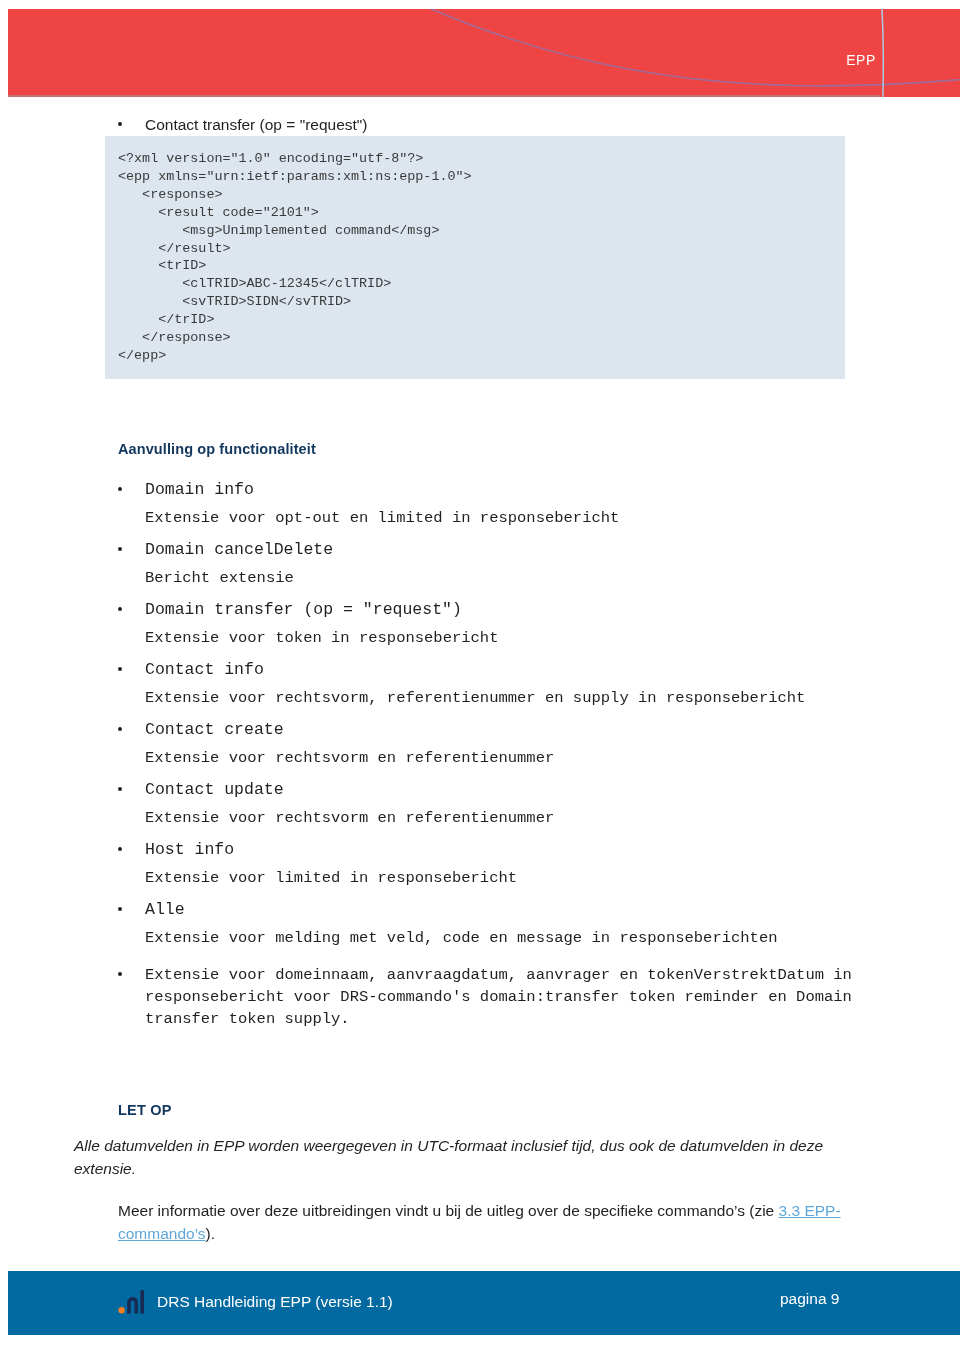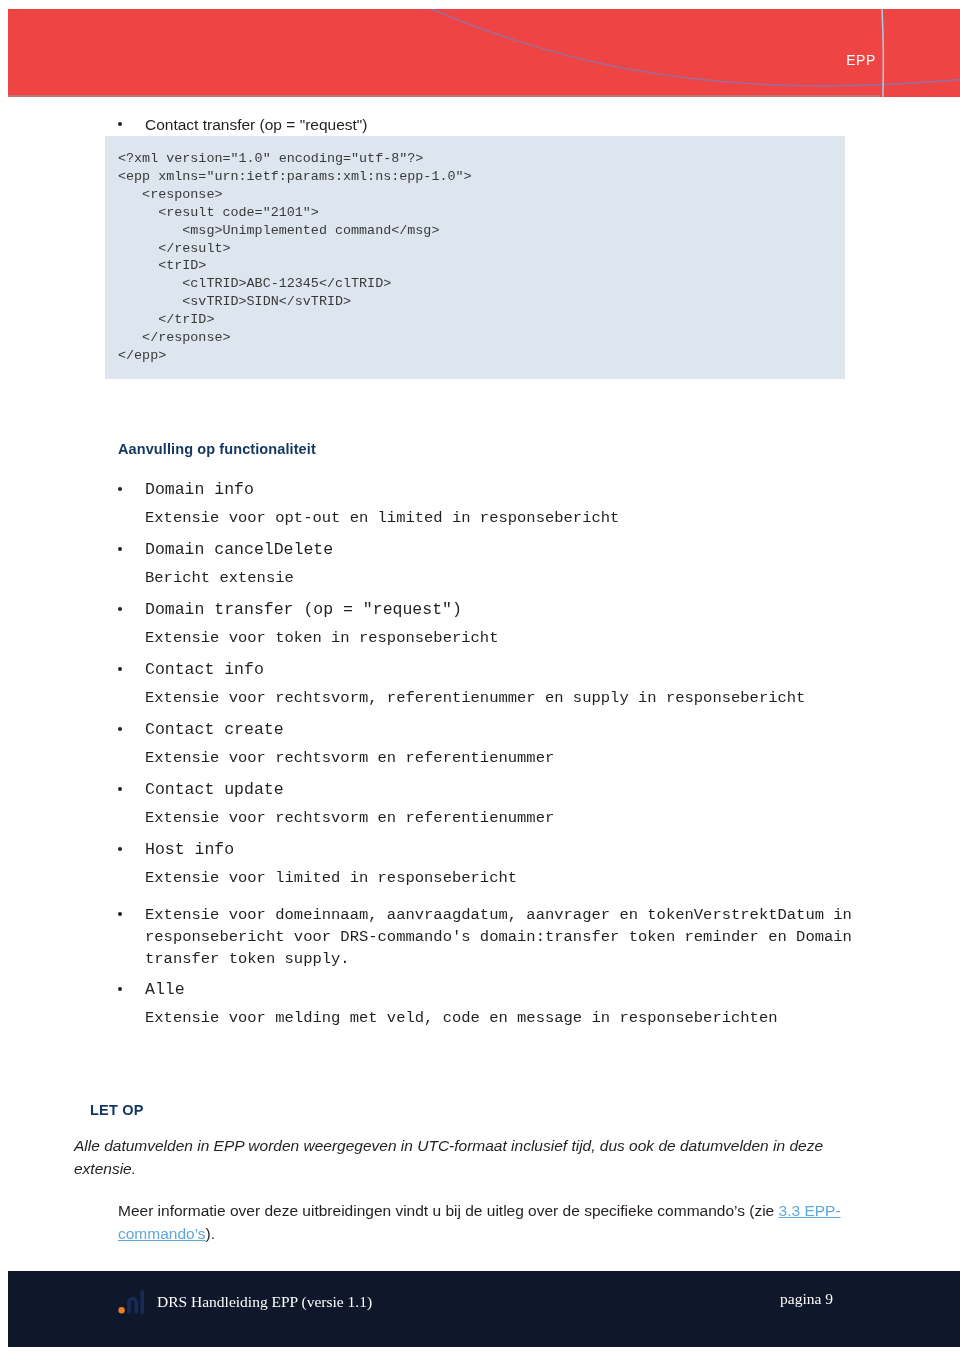--- a/index.html
+++ b/index.html
@@ -158,21 +158,21 @@
   .letop-wrap {
     position: absolute;
     left: 0;
     top: 1102px;
     width: 960px;
   }
   .letop-head {
     font-size: 14.5px;
     font-weight: bold;
     color: #13385f;
-    padding-left: 90px;
+    padding-left: 118px;
     letter-spacing: .2px;
   }
   .letop-italic {
     font-style: italic;
     font-size: 15.5px;
     line-height: 1.48;
     padding: 0 88px 0 74px;
     margin-top: 17px;
   }
   .letop-note {
@@ -182,23 +182,22 @@
     margin-top: 19px;
   }
   .lnk { color: #5ea7d8; }
 
   
   .footer-band {
     position: absolute;
     left: 8px;
     top: 1271px;
     width: 952px;
-    height: 76px;
-    background: #0f172a;
-    font-family: Liberation Serif, serif;
+    height: 64px;
+    background: #0369a1;
   }
   .footer-inner {
     position: absolute;
     left: 110px;
     top: 18px;
     display: flex;
     align-items: center;
     gap: 11px;
   }
   .nl-logo { display: block; }
@@ -295,29 +294,29 @@
     <div class="title">Contact update</div>
     <div class="desc">Extensie voor rechtsvorm en referentienummer</div>
   </div>
 
   <div class="feat">
     <span class="dot"></span>
     <div class="title">Host info</div>
     <div class="desc">Extensie voor limited in responsebericht</div>
   </div>
 
-  <div class="feat wide" style="margin-top:14px;">
-    <span class="dot"></span>
-    <div class="title">Extensie voor domeinnaam, aanvraagdatum, aanvrager en tokenVerstrektDatum in responsebericht voor DRS-commando's domain:transfer token reminder en Domain transfer token supply.</div>
-  </div>
-
   <div class="feat">
     <span class="dot"></span>
     <div class="title">Alle</div>
     <div class="desc">Extensie voor melding met veld, code en message in responseberichten</div>
+  </div>
+
+  <div class="feat wide" style="margin-top:14px;">
+    <span class="dot"></span>
+    <div class="title">Extensie voor domeinnaam, aanvraagdatum, aanvrager en tokenVerstrektDatum in responsebericht voor DRS-commando's domain:transfer token reminder en Domain transfer token supply.</div>
   </div>
 </div>
 
 <div class="letop-wrap">
   <div class="letop-head">LET OP</div>
   <div class="letop-italic">Alle datumvelden in EPP worden weergegeven in UTC-formaat inclusief tijd, dus ook de datumvelden in deze extensie.</div>
   <div class="letop-note">
     <span>Meer informatie over deze uitbreidingen vindt u bij de uitleg over de specifieke commando’s (zie </span><a class="lnk" href="#">3.3 EPP-commando’s</a><span>).</span>
   </div>
 </div>

